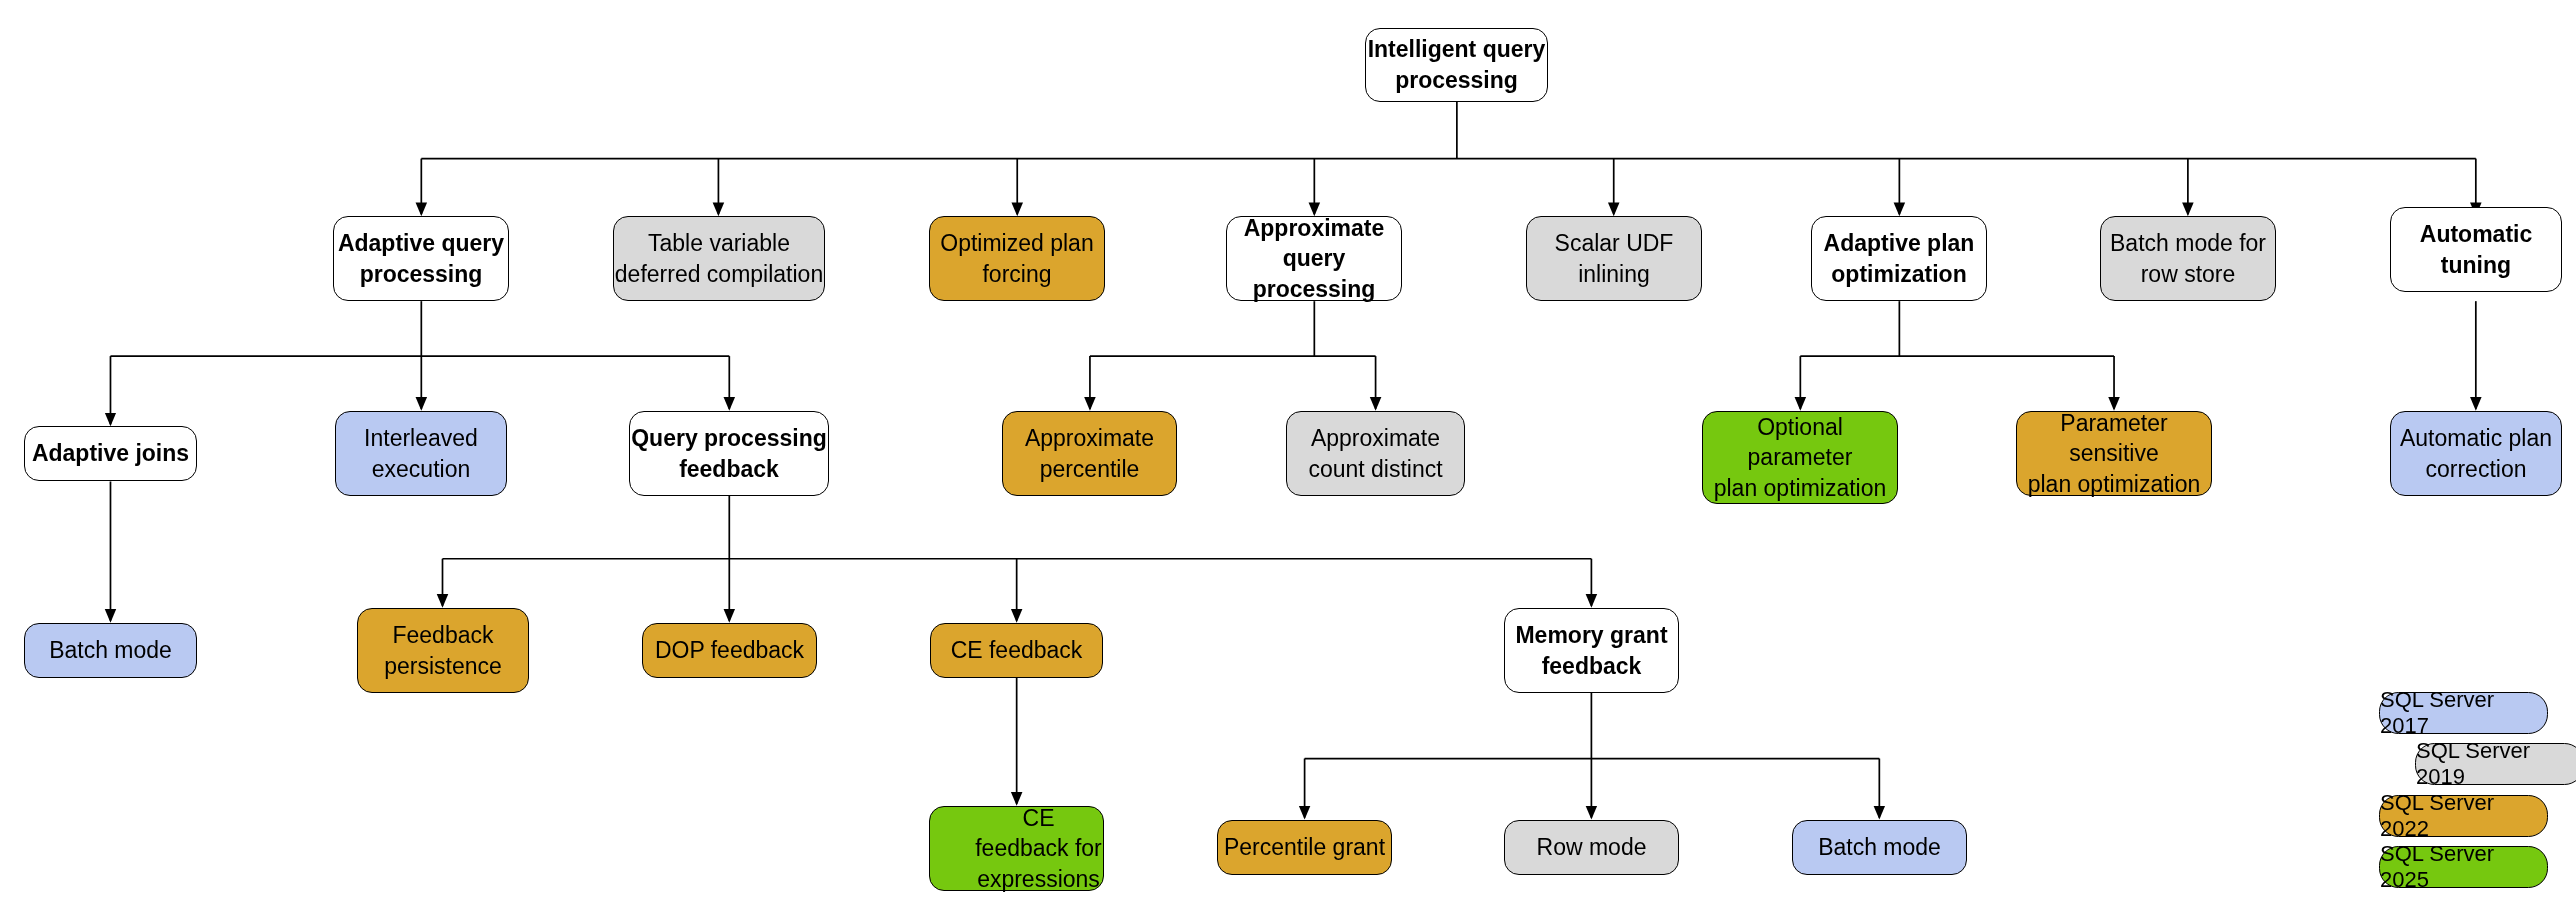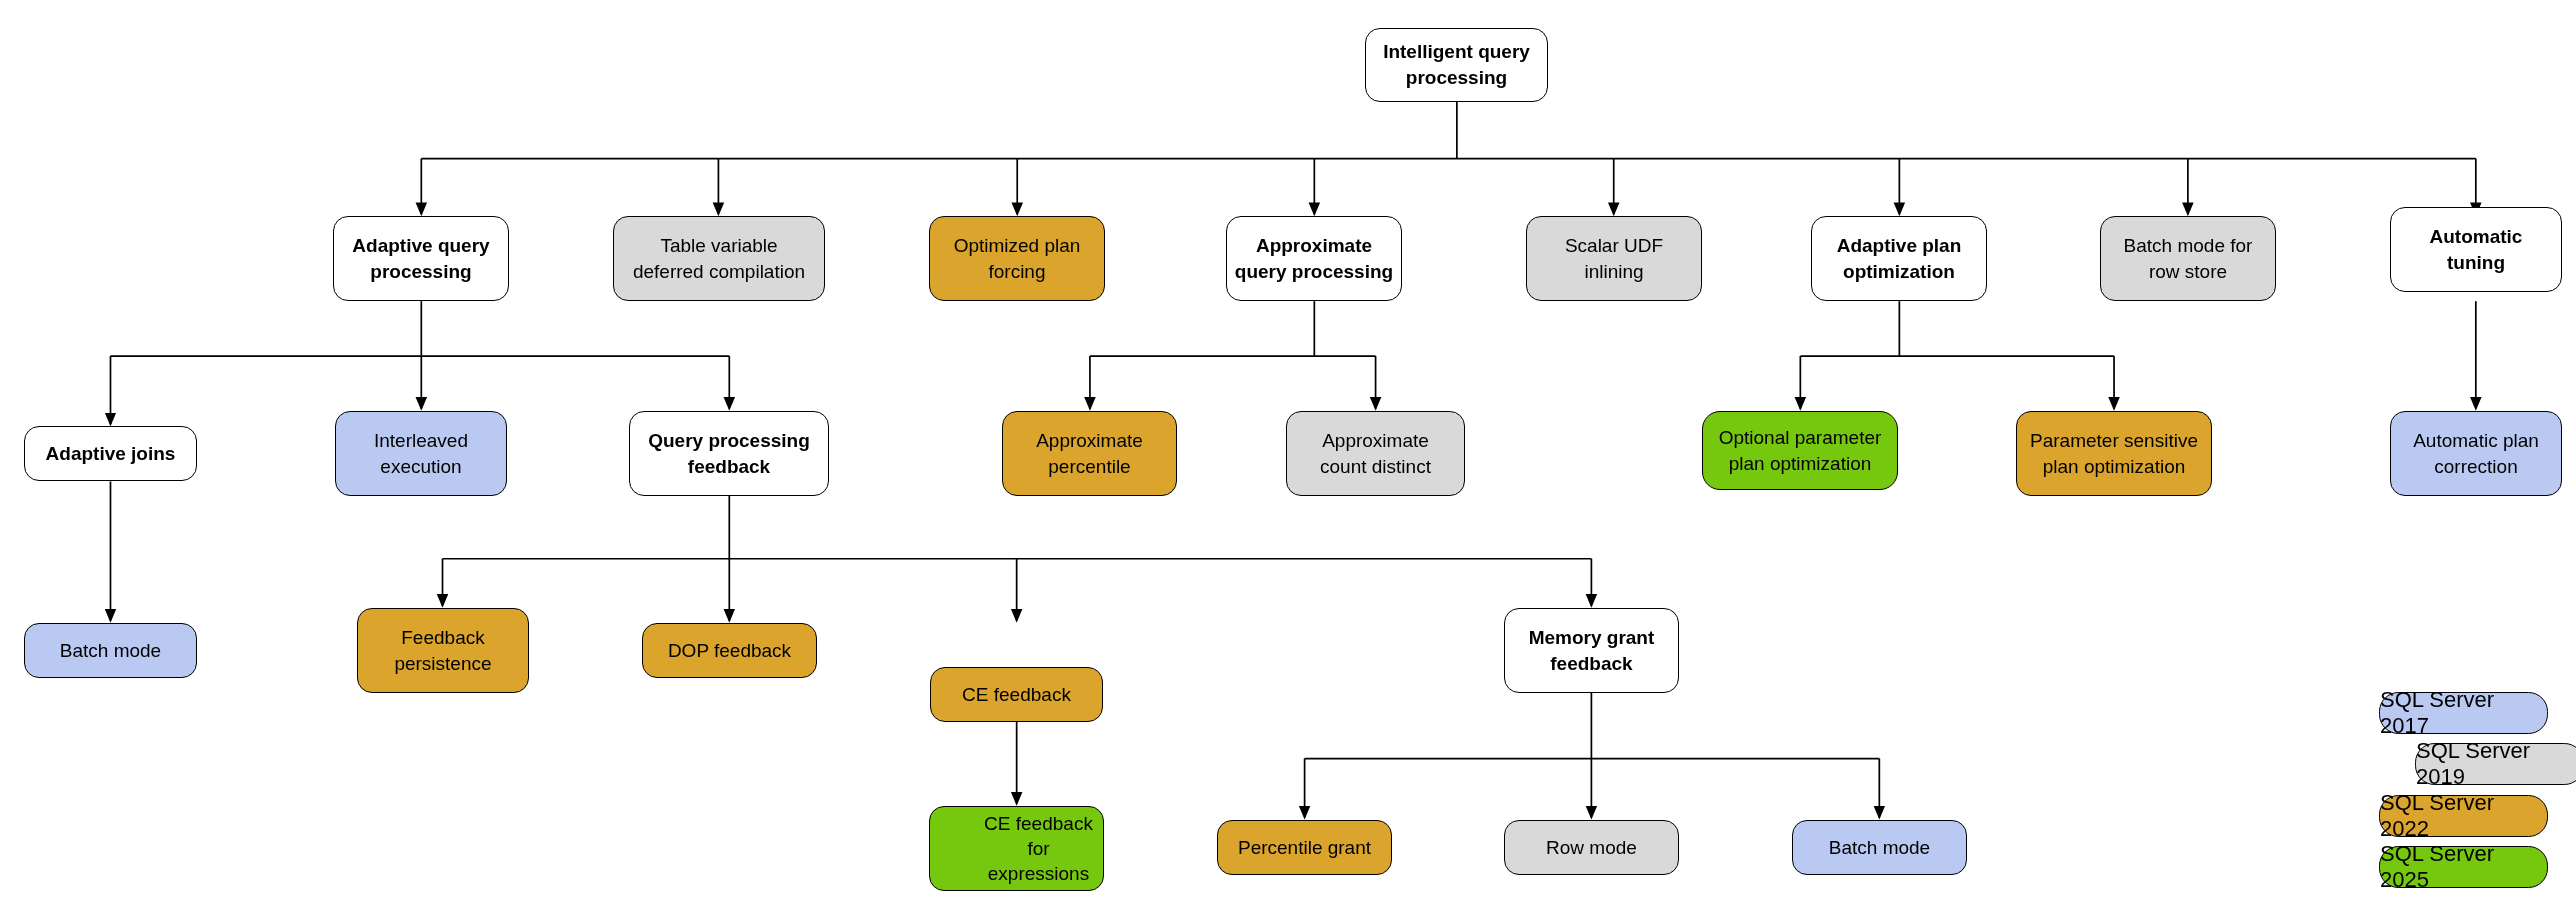--- a/index.html
+++ b/index.html
@@ -9,21 +9,21 @@
     overflow:hidden;
   }
   #wires{position:absolute;left:0;top:0;width:2576px;height:916px;}
   #wires path{stroke:#000;stroke-width:3;fill:none;}
   #wires path.a{marker-end:url(#arrow);}
   .node{
     position:absolute;box-sizing:border-box;
     display:flex;align-items:center;justify-content:center;
     text-align:center;white-space:pre-line;
     background:#ffffff;border:1.7px solid #000;border-radius:15px;
-    font-size:19px;line-height:1.32;
+    font-size:23px;line-height:1.32;
   }
   .cat{font-weight:bold;}
   .pill{
     position:absolute;box-sizing:border-box;left:2379px;width:169px;height:42px;
     display:flex;align-items:center;justify-content:center;
     border:1.7px solid #000;border-radius:19.5px;font-size:22px;
   }
 </style>
 </head>
 <body>
@@ -106,32 +106,32 @@
 
   <div class="node cat" style="left: 24px; top: 426px; width: 173px; height: 55px; background: rgb(255, 255, 255);">Adaptive joins</div>
   <div class="node" style="left: 335px; top: 411px; width: 172px; height: 85px; background: rgb(185, 201, 242);">Interleaved
 execution</div>
   <div class="node cat" style="left: 629px; top: 411px; width: 200px; height: 85px; background: rgb(255, 255, 255);">Query processing
 feedback</div>
   <div class="node" style="left: 1002px; top: 411px; width: 175px; height: 85px; background: rgb(219, 165, 45);">Approximate
 percentile</div>
   <div class="node" style="left: 1286px; top: 411px; width: 179px; height: 85px; background: rgb(217, 217, 217);">Approximate
 count distinct</div>
-  <div class="node" style="left: 1702px; top: 411px; width: 196px; height: 79px; background: rgb(118, 200, 15); border-radius: 18px;">Optional parameter
+  <div class="node" style="left: 1702px; top: 411px; width: 196px; height: 93px; background: rgb(118, 200, 15);">Optional parameter
 plan optimization</div>
   <div class="node" style="left: 2016px; top: 411px; width: 196px; height: 85px; background: rgb(219, 165, 45);">Parameter sensitive
 plan optimization</div>
   <div class="node" style="left: 2390px; top: 411px; width: 172px; height: 85px; background: rgb(185, 201, 242);">Automatic plan
 correction</div>
 
   <div class="node" style="left: 24px; top: 623px; width: 173px; height: 55px; background: rgb(185, 201, 242);">Batch mode</div>
   <div class="node" style="left: 357px; top: 608px; width: 172px; height: 85px; background: rgb(219, 165, 45);">Feedback
 persistence</div>
   <div class="node" style="left: 642px; top: 623px; width: 175px; height: 55px; background: rgb(219, 165, 45);">DOP feedback</div>
-  <div class="node" style="left: 930px; top: 623px; width: 173px; height: 55px; background: rgb(219, 165, 45); margin-top: 44px;">CE feedback</div>
+  <div class="node" style="left: 930px; top: 623px; width: 173px; height: 55px; background: rgb(219, 165, 45);">CE feedback</div>
   <div class="node cat" style="left: 1504px; top: 608px; width: 175px; height: 85px; background: rgb(255, 255, 255);">Memory grant
 feedback</div>
 
   <div class="node" style="left: 929px; top: 806px; width: 175px; height: 85px; background: rgb(118, 200, 15); padding-left: 44px;">CE feedback for
 expressions</div>
   <div class="node" style="left: 1217px; top: 820px; width: 175px; height: 55px; background: rgb(219, 165, 45);">Percentile grant</div>
   <div class="node" style="left: 1504px; top: 820px; width: 175px; height: 55px; background: rgb(217, 217, 217);">Row mode</div>
   <div class="node" style="left: 1792px; top: 820px; width: 175px; height: 55px; background: rgb(185, 201, 242);">Batch mode</div>
 
   <div class="pill" style="top: 692px; background: rgb(185, 201, 242);">SQL Server 2017</div>

